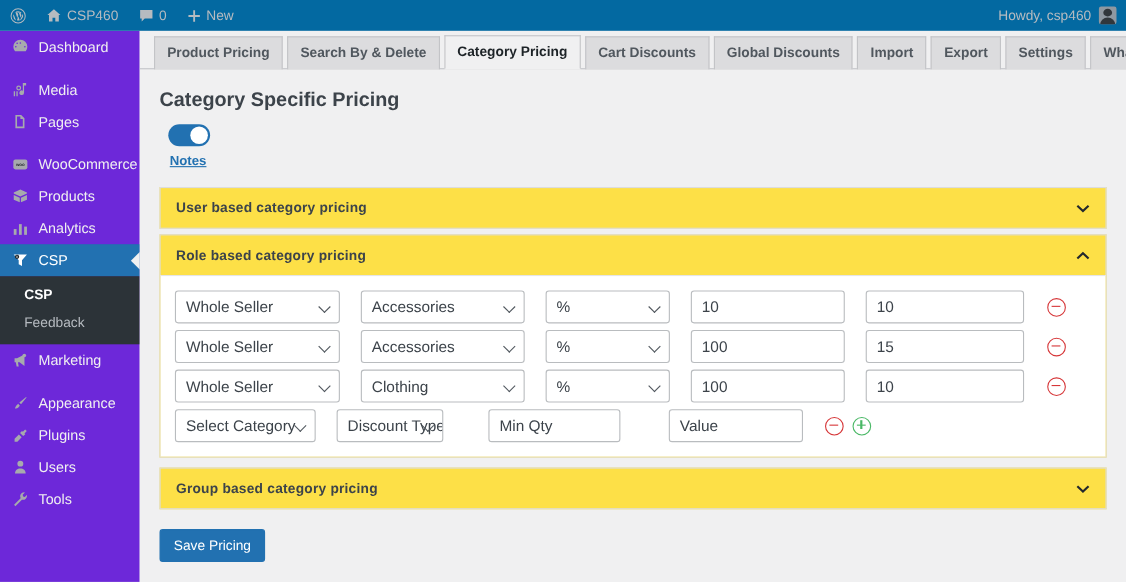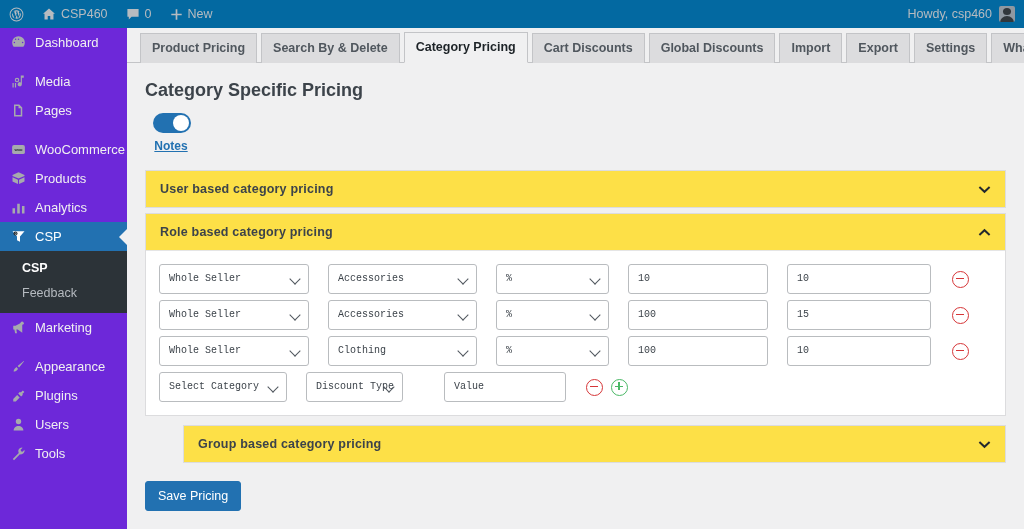--- a/index.html
+++ b/index.html
@@ -171,22 +171,22 @@
   .c2 { width: 149px; margin-right: 19px; }
   .c3 { width: 113px; margin-right: 19px; }
   .c4 { width: 140px; margin-right: 19px; }
   .c5 { width: 144px; margin-right: 19px; }
 
   .sel, .inp {
     width: 100%; height: 30px;
     border: 1px solid #b9bcbf;
     border-radius: 3px;
     background: #fff;
-    font-family: Liberation Mono, monospace;
-    font-size: 10px;
+    font-family: Liberation Sans, sans-serif;
+    font-size: 14px;
     color: #3c434a;
     padding: 0 24px 0 9px;
     line-height: 28px;
     display: block;
     white-space: nowrap; overflow: hidden;
   }
   .inp { padding-right: 27px; }
   .sel::after {
     content: "";
     position: absolute; right: 10px; top: 11px;
@@ -528,33 +528,36 @@
           </div>
         </div>
 
         <div class="rule-row" style="margin-top:3px;">
           <div class="col c2" style="width:128px;">
             <span class="sel">Select Category</span>
           </div>
           <div class="col c3" style="width:97px;margin-right:41px;">
             <span class="sel">Discount Type</span>
           </div>
+          <div class="col c4" style="width:120px;margin-right:44px;">
+            <span class="inp placeholder">Min Qty</span>
+          </div>
           <div class="col c5" style="width:122px;margin-right:18px;">
             <span class="inp placeholder">Value</span>
           </div>
           <div class="actions">
             <span class="circ"></span>
             <span class="circ plus"></span>
           </div>
         </div>
 
       </div>
     </div>
 
-    <div class="panel" style="margin-top:9px;margin-left:38px;">
+    <div class="panel" style="margin-top:9px;">
       <div class="panel-head">
         <span class="ttl">Group based category pricing</span>
         <span class="chev">
           <svg width="13" height="9" viewBox="0 0 14 9" fill="none" stroke="#23282d" stroke-width="2.1">
               <path d="M1.5 1.8 7 7 12.5 1.8"></path>
             </svg>
         </span>
       </div>
     </div>
 

